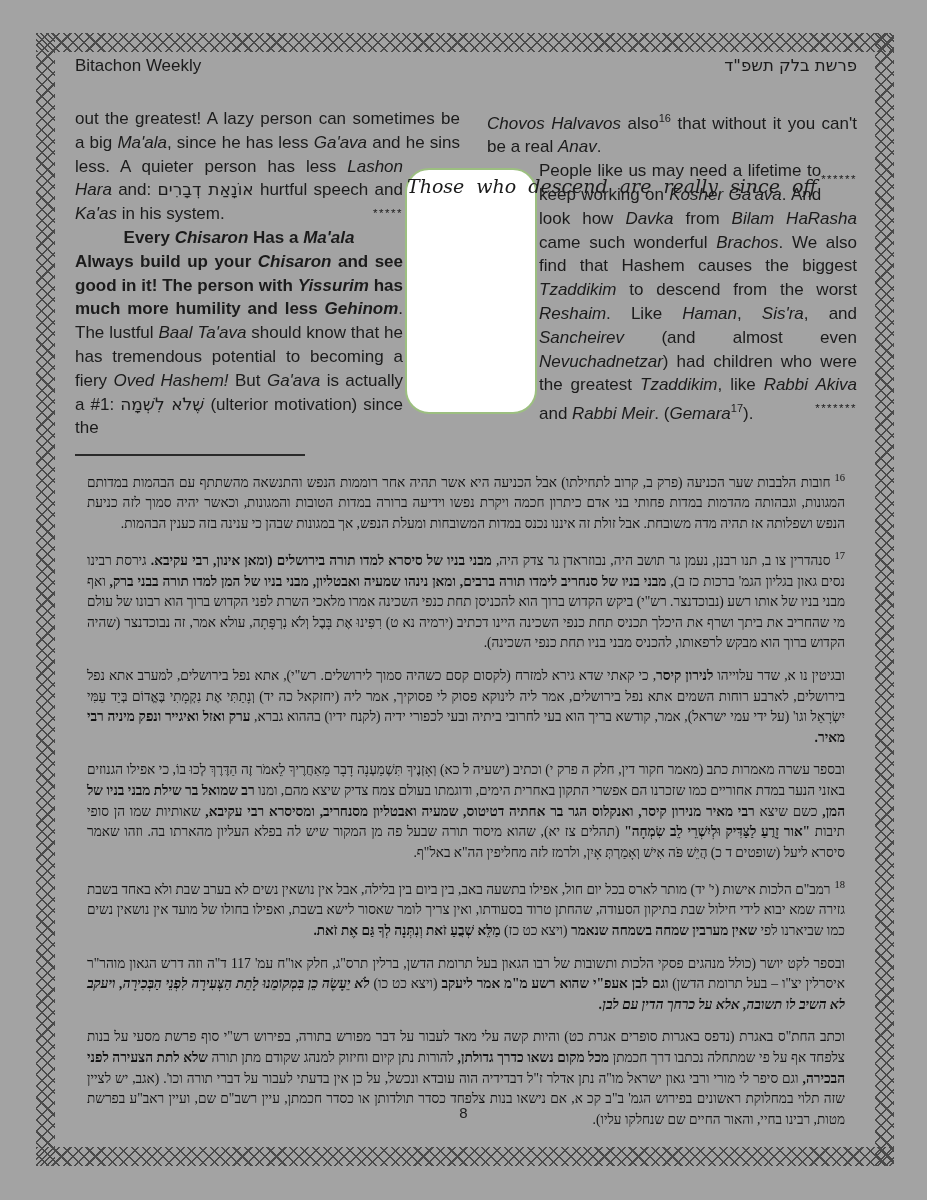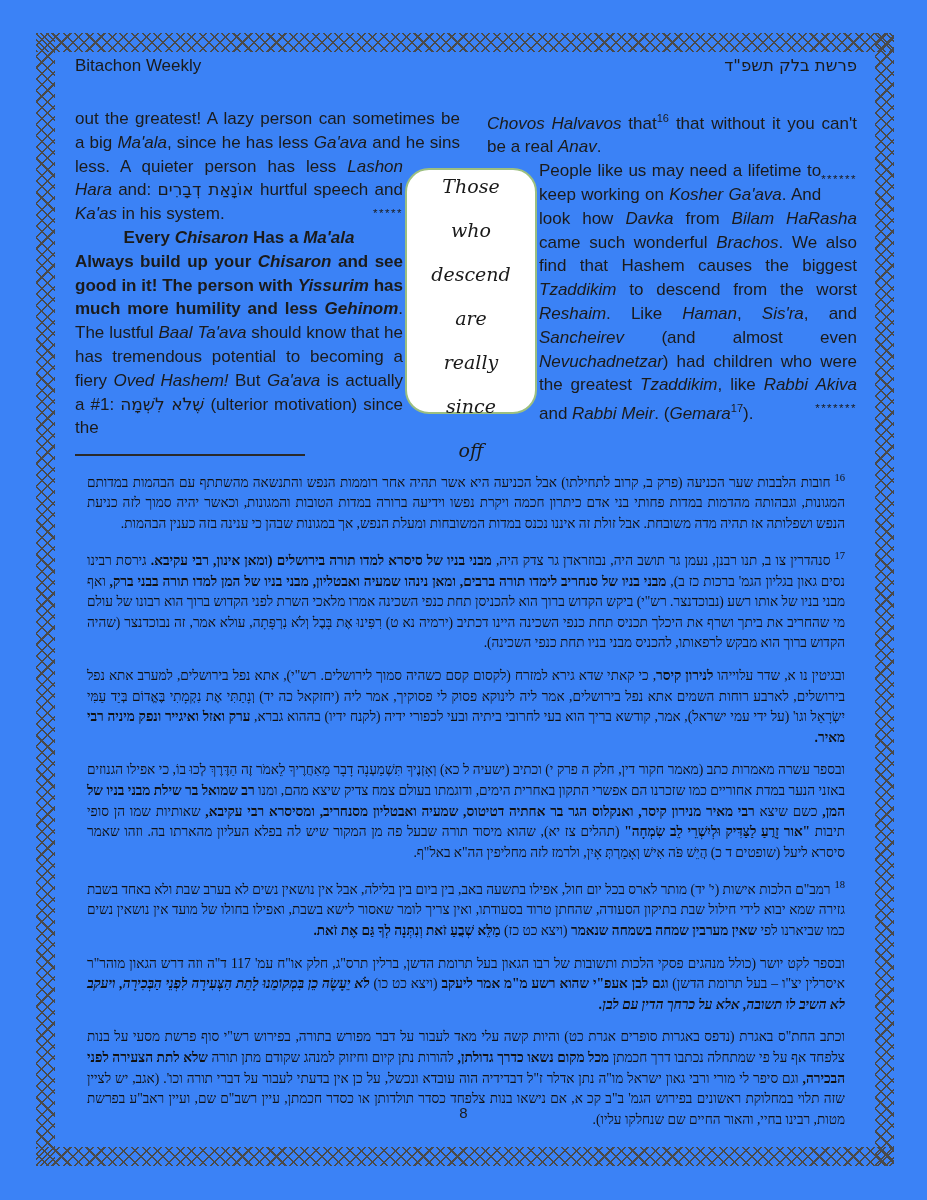--- a/index.html
+++ b/index.html
@@ -1,16 +1,16 @@
 <!DOCTYPE html>
 <html lang="en"><head>
 <meta charset="utf-8">
 <style>
   html,body{margin:0;padding:0;background:#fff;}
-  .page{position:relative;width:927px;height:1200px;background:#3b82f6;overflow:hidden;
+  .page{position:relative;width:927px;height:1200px;background:#a3a3a3;overflow:hidden;
         font-family:"Liberation Sans","DejaVu Sans",sans-serif;color:#1b1b1b;}
 
   
   .bstrip{position:absolute;
     background-image:
       repeating-linear-gradient(45deg,#4a4a4a 0 1.5px,transparent 1.5px 8px),
       repeating-linear-gradient(135deg,#4a4a4a 0 1.5px,transparent 1.5px 8px);}
   .b-top{left:36px;right:33px;top:33px;height:19px;}
   .b-bottom{left:36px;right:33px;bottom:34px;height:19px;}
   .b-left{left:36px;top:33px;bottom:34px;width:19px;}
@@ -37,21 +37,21 @@
   .run-r{}
   .run-i{font-style:italic;}
   .run-b{font-weight:bold;}
   .run-bi{font-weight:bold;font-style:italic;}
   .run-heb{font-family:"DejaVu Sans",sans-serif;}
   .run-sup{font-size:11px;}
   .run-stars{float:right;font-size:11.5px;letter-spacing:1.5px;line-height:23.8px;}
 
   .callout{position:absolute;left:330px;top:61px;width:132px;height:246px;
            box-sizing:border-box;border:2px solid #9cbf80;border-radius:24px;background:#fff;
-           display:flex;flex-direction:column;justify-content:space-between;
+           display:flex;justify-content:space-between;
            font-family:"DejaVu Serif","Liberation Serif",serif;font-style:italic;
            font-size:19px;line-height:32px;text-align:center;color:#1a1a1a;gap:12px;}
 
   .fn-sep{width:230px;border-top:2px solid #2a2a2a;margin-top:14px;}
 
   .footnotes{direction:rtl;margin-top:5px;font-family:"DejaVu Sans",sans-serif;
              font-size:13.6px;line-height:20.6px;color:#111;}
   .fn-para{margin:12px;text-align:justify;font-family:Liberation Serif, serif;}
   .fn-num{font-size:10.5px;padding-inline-end:4px;}
 
@@ -81,21 +81,21 @@
         <div class="push-r"></div>
         <div class="spacer-r"></div>
         <p class="para"><span class="run-r">out the greatest! A lazy person can sometimes be a big </span><span class="run-i">Ma'ala</span><span class="run-r">, since he has less </span><span class="run-i">Ga'ava</span><span class="run-r"> and he sins less. A quieter person has less </span><span class="run-i">Lashon Hara</span><span class="run-r"> and: </span><span class="run-heb">אוֹנָאַת דְבָרִים</span><span class="run-r"> hurtful speech and </span><span class="run-i">Ka'as</span><span class="run-r"> in his system.</span><span class="run-stars">*****</span></p>
         <p class="para heading"><span class="run-b">Every </span><span class="run-bi">Chisaron</span><span class="run-b"> Has a </span><span class="run-bi">Ma'ala</span></p>
         <p class="para"><span class="run-b">Always build up your </span><span class="run-bi">Chisaron</span><span class="run-b"> and see good in it! The person with </span><span class="run-bi">Yissurim</span><span class="run-b"> has much more humility and less </span><span class="run-bi">Gehinom</span><span class="run-r">. The lustful </span><span class="run-i">Baal Ta'ava</span><span class="run-r"> should know that he has tremendous potential to becoming a fiery </span><span class="run-i">Oved Hashem!</span><span class="run-r"> But </span><span class="run-i">Ga'ava</span><span class="run-r"> is actually a #1: </span><span class="run-heb">שֶׁלֹא לִשְׁמָה</span><span class="run-r"> (ulterior motivation) since the</span></p>
       </div>
 
       <div class="col-right">
         <div class="push-l"></div>
         <div class="spacer-l"></div>
-        <p class="para"><span class="run-i">Chovos Halvavos</span><span class="run-r"> that</span><sup class="run-sup">16</sup><span class="run-r"> that without it you can't be a real </span><span class="run-i">Anav</span><span class="run-r">.</span><span class="run-stars">******</span></p>
+        <p class="para"><span class="run-i">Chovos Halvavos</span><span class="run-r"> also</span><sup class="run-sup">16</sup><span class="run-r"> that without it you can't be a real </span><span class="run-i">Anav</span><span class="run-r">.</span><span class="run-stars">******</span></p>
         <p class="para"><span class="run-r">People like us may need a lifetime to keep working on </span><span class="run-i">Kosher Ga'ava</span><span class="run-r">. And look how </span><span class="run-i">Davka</span><span class="run-r"> from </span><span class="run-i">Bilam HaRasha</span><span class="run-r"> came such wonderful </span><span class="run-i">Brachos</span><span class="run-r">. We also find that Hashem causes the biggest </span><span class="run-i">Tzaddikim</span><span class="run-r"> to descend from the worst </span><span class="run-i">Reshaim</span><span class="run-r">. Like </span><span class="run-i">Haman</span><span class="run-r">, </span><span class="run-i">Sis'ra</span><span class="run-r">, and </span><span class="run-i">Sancheirev</span><span class="run-r"> (and almost even </span><span class="run-i">Nevuchadnetzar</span><span class="run-r">) had children who were the greatest </span><span class="run-i">Tzaddikim</span><span class="run-r">, like </span><span class="run-i">Rabbi Akiva</span><span class="run-r"> and </span><span class="run-i">Rabbi Meir</span><span class="run-r">. (</span><span class="run-i">Gemara</span><sup class="run-sup">17</sup><span class="run-r">).</span><span class="run-stars">*******</span></p>
       </div>
 
       <div class="callout" style="border-color: rgb(156, 191, 128);">
           <div class="q-line">Those</div>
           <div class="q-line">who</div>
           <div class="q-line">descend</div>
           <div class="q-line">are</div>
           <div class="q-line">really</div>
           <div class="q-line">since</div>

